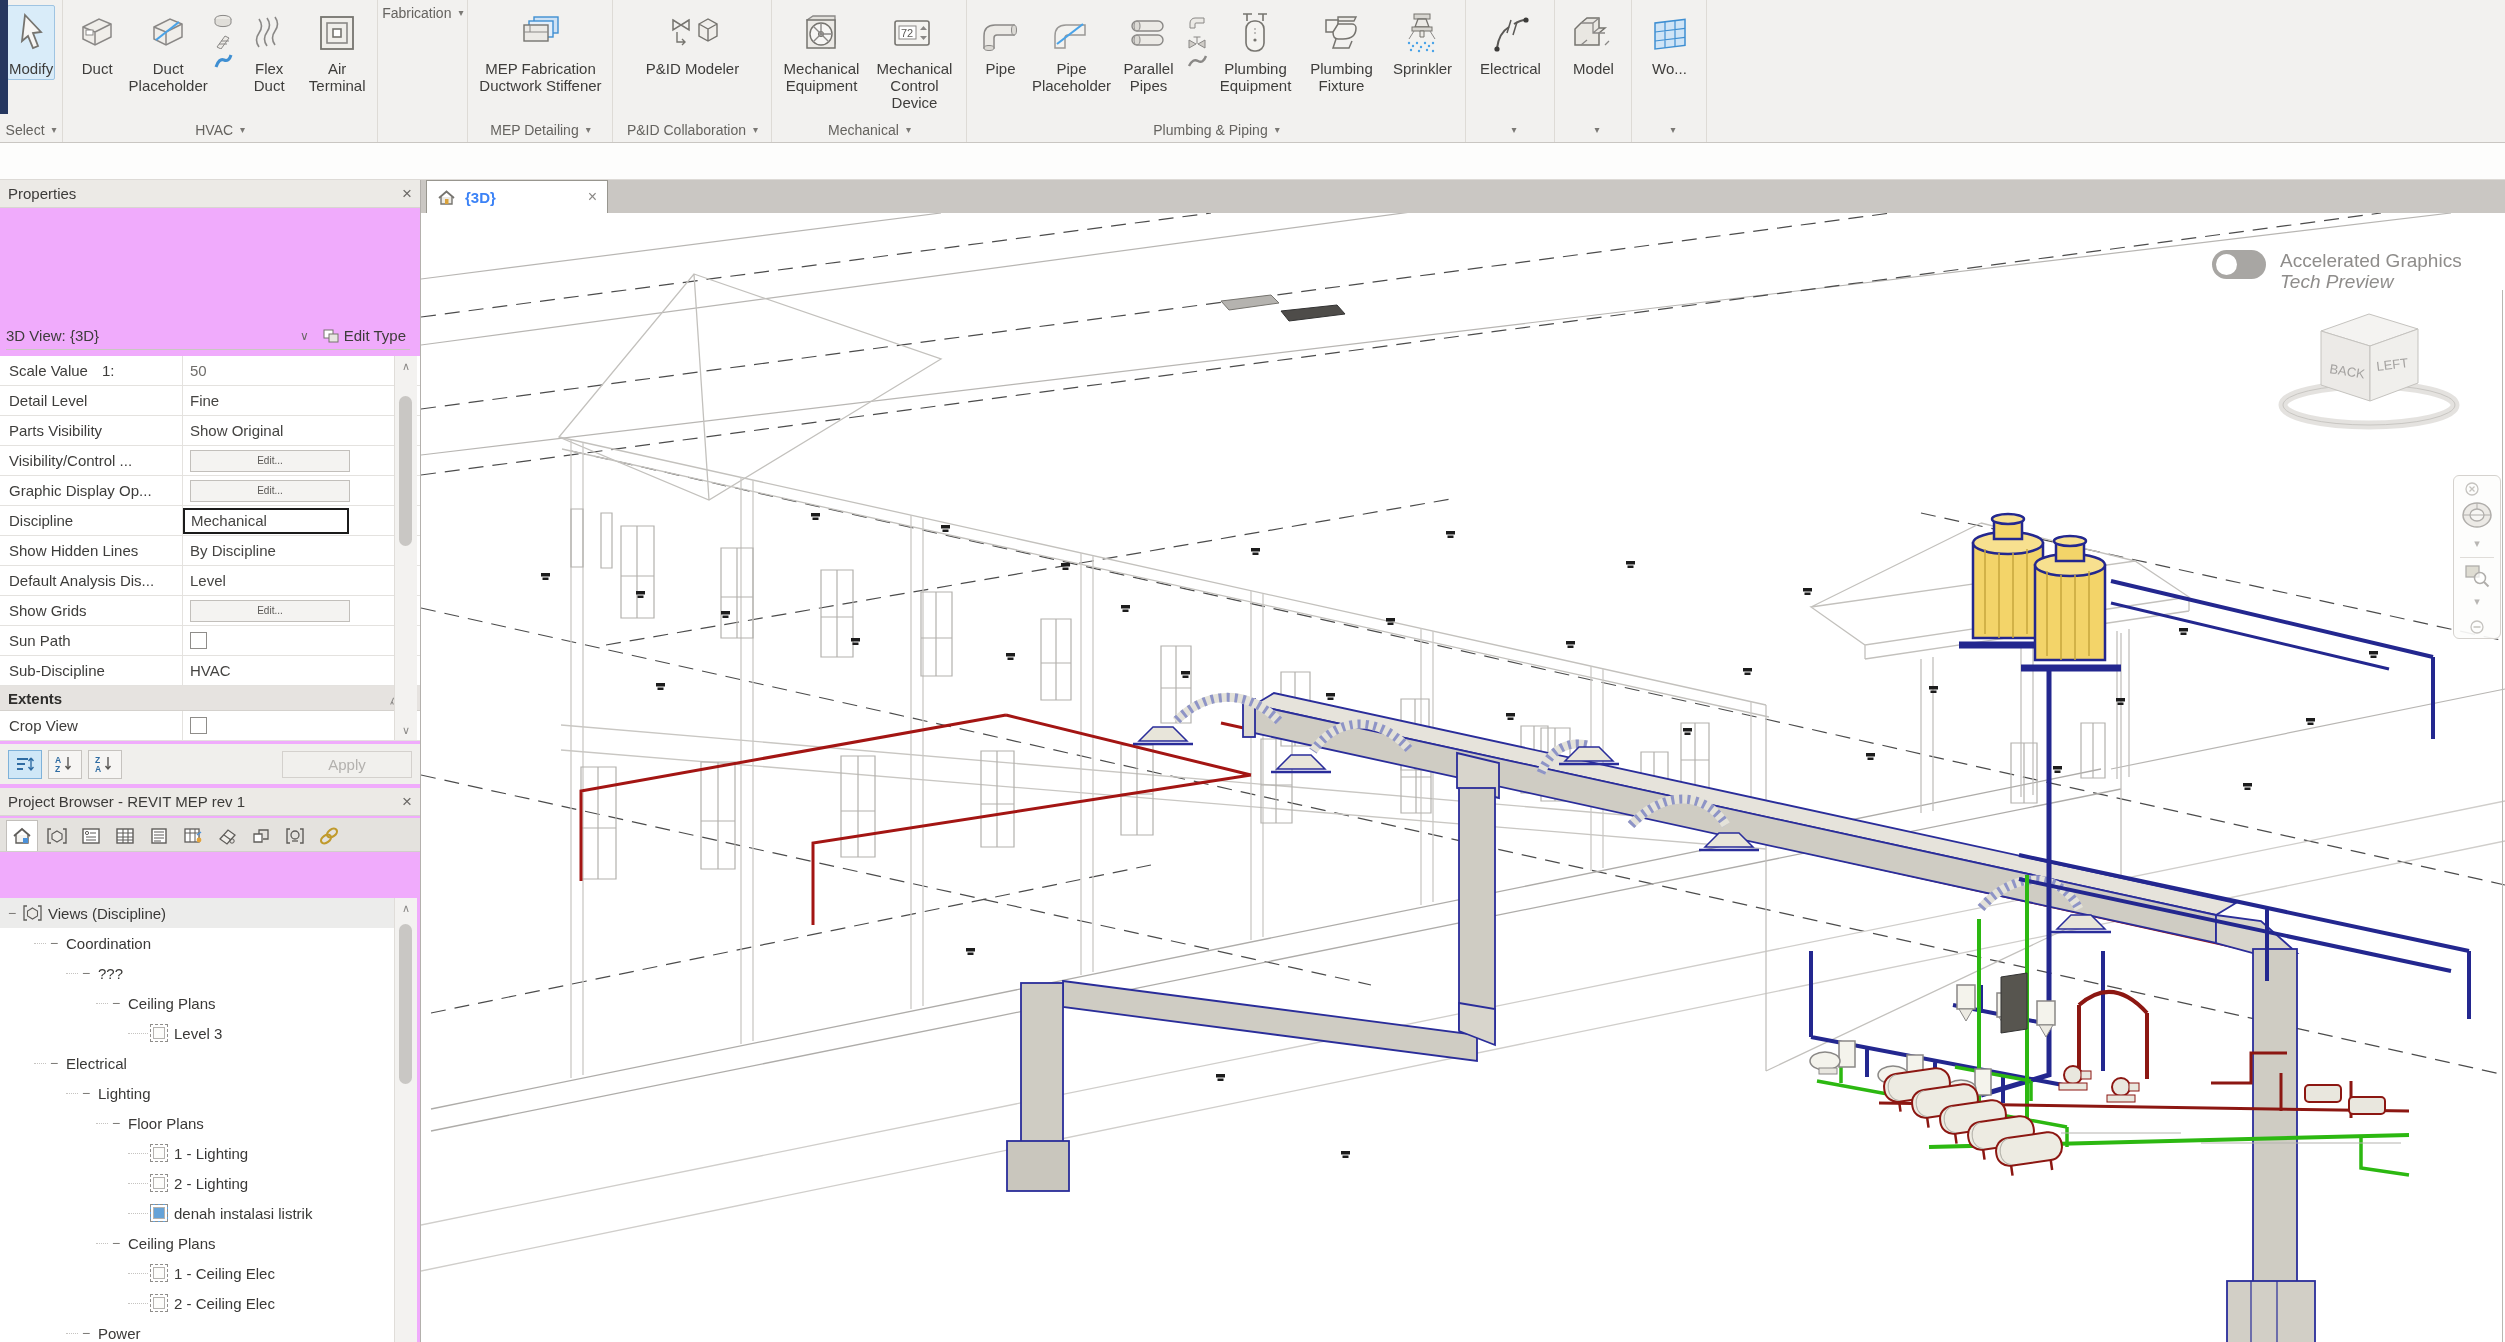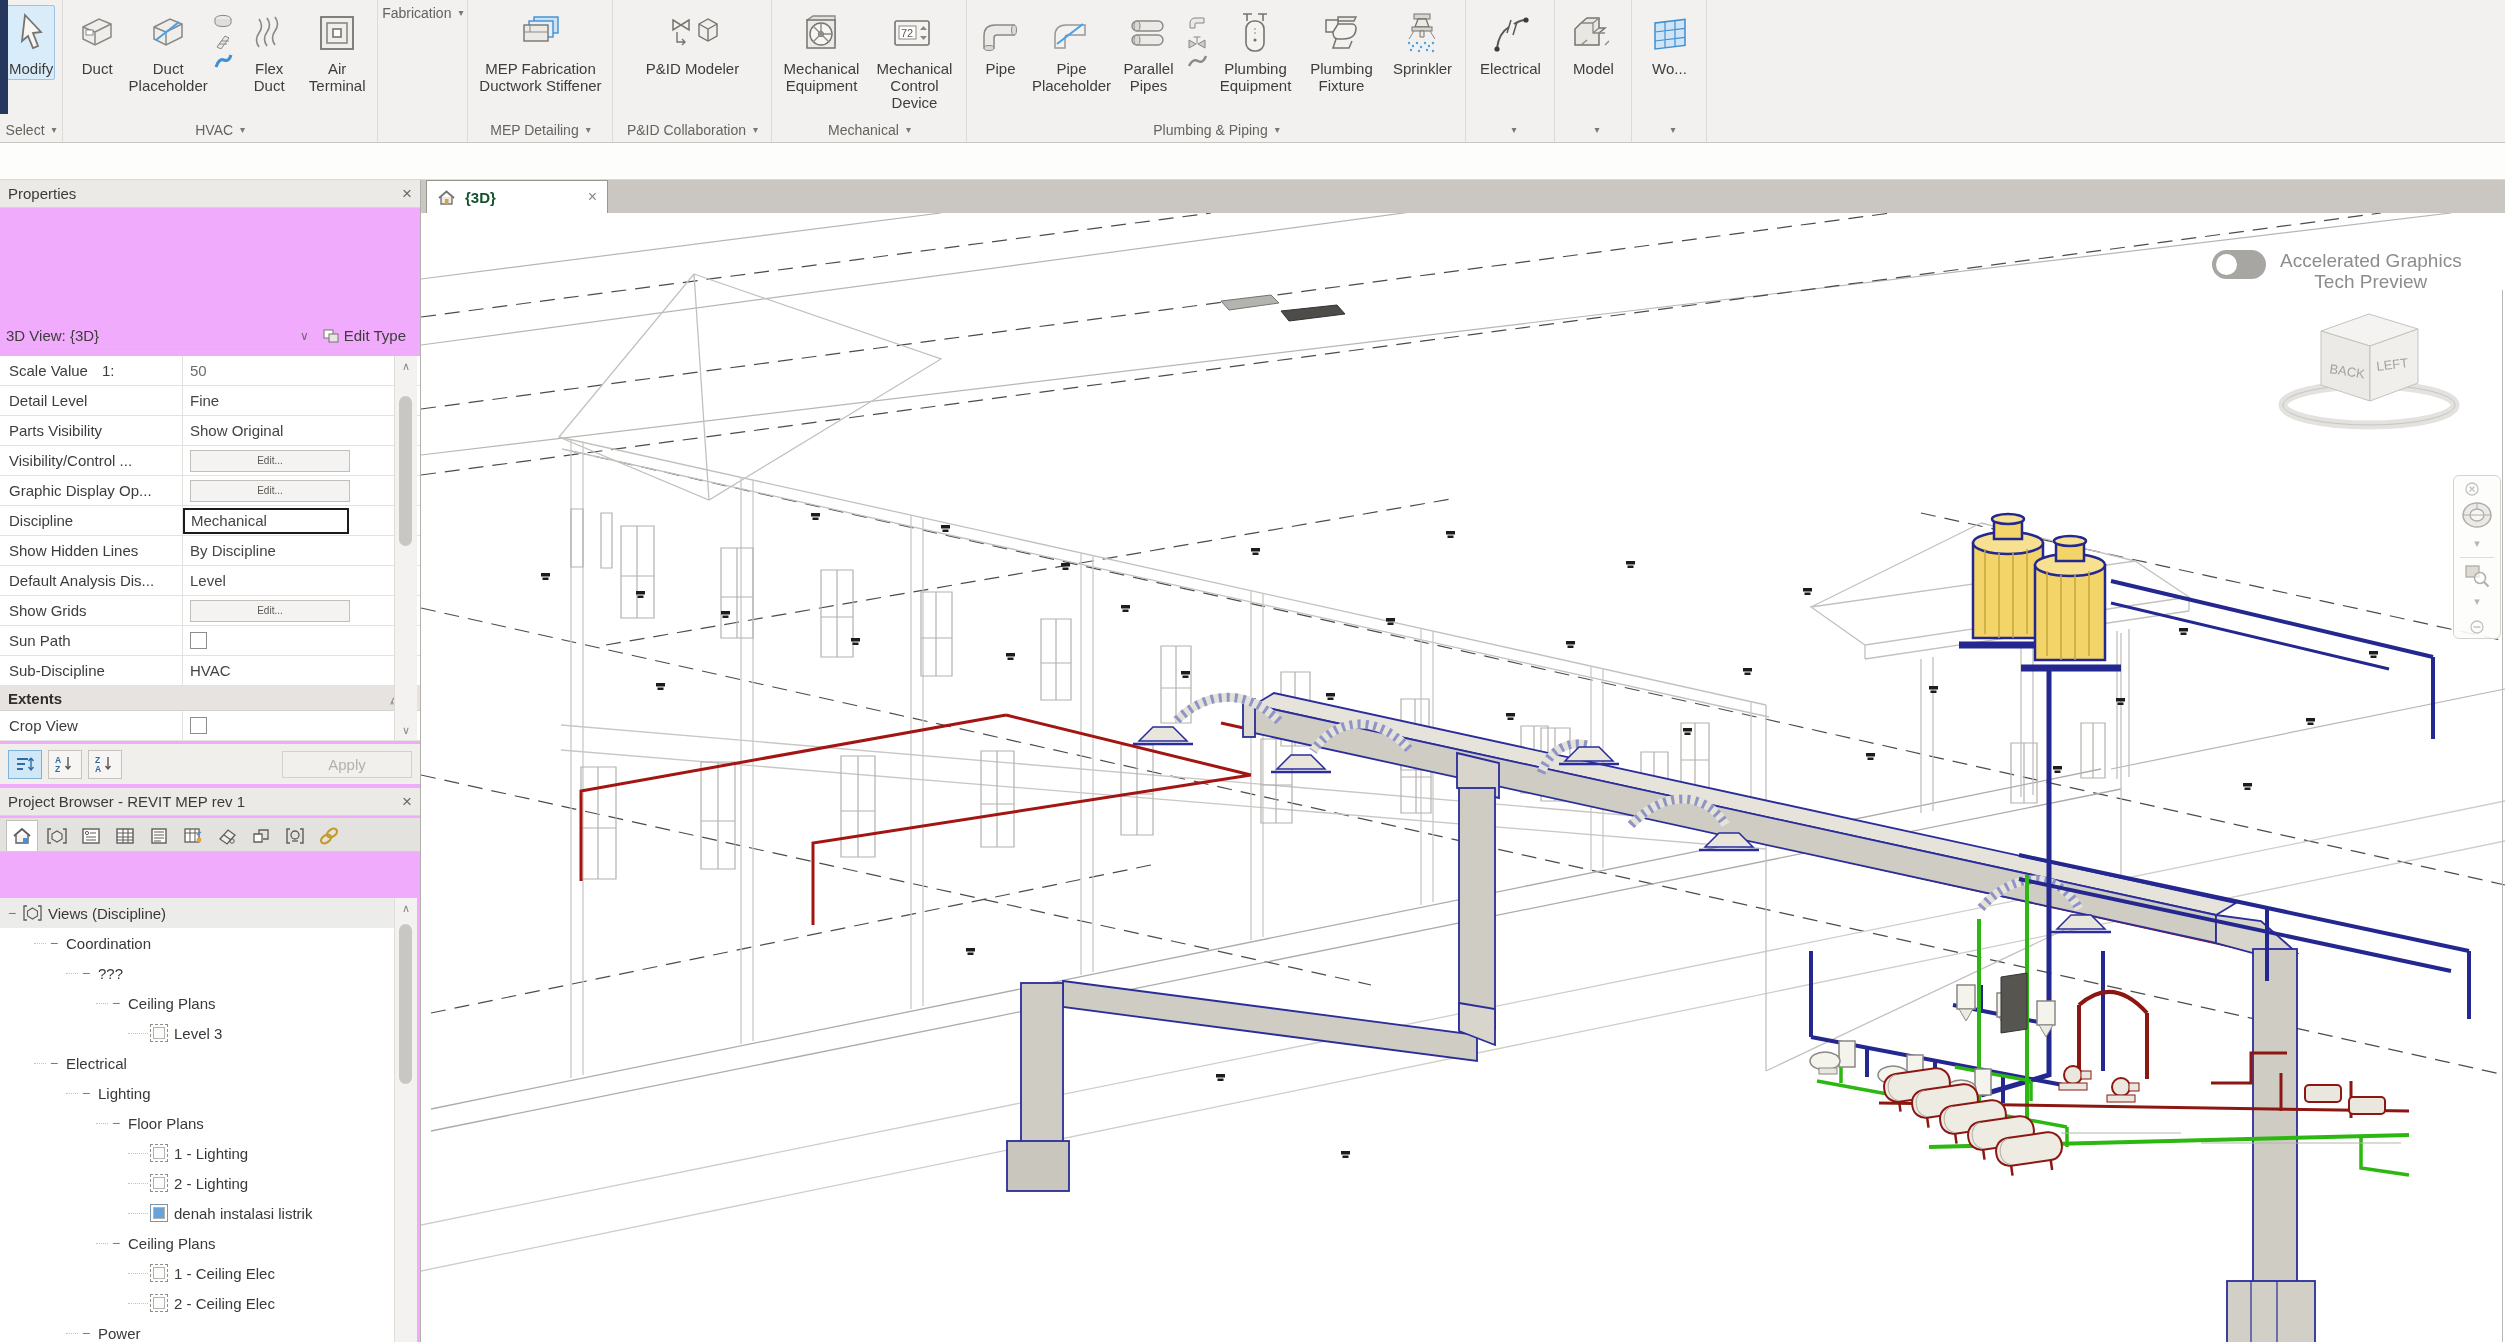--- a/index.html
+++ b/index.html
@@ -66,31 +66,31 @@
   .exp{width:12px;color:#7a7875;font-size:14px;text-align:center;flex:none;}
   .stub{width:12px;border-top:1px dotted #c6c4c1;flex:none;margin-right:2px;}
   .tlab{margin-left:6px;}
   .vic{flex:none;width:16px;height:16px;border:1.6px dashed #8f8d8a;background:#fdfdfb;box-shadow:inset 0 0 0 2px #fff,inset 0 0 0 3px #b5b3b0;}
   .vic.act{background:#66a3d8;}
   .lvl0{padding-left:6px;} .lvl1{padding-left:34px;} .lvl2{padding-left:66px;} .lvl3{padding-left:96px;} .lvl4{padding-left:128px;}
 
   
   #tabstrip{position:absolute;left:421px;top:180px;width:2084px;height:33px;background:#cac7c3;border-bottom:1px solid #98968f;}
   #tab3d{position:absolute;left:5px;top:0;width:182px;height:33px;background:#fff;border:1px solid #98968f;border-bottom:none;box-sizing:border-box;display:flex;align-items:center;padding:0 10px;gap:9px;}
-  #tab3d .tl{font-size:15px;font-weight:bold;color:#14532d;}
+  #tab3d .tl{font-size:15px;font-weight:bold;color:#3b82f6;}
   #tab3d .tx{margin-left:auto;color:#8a8886;font-size:16px;}
   #canvas{position:absolute;left:421px;top:213px;width:2084px;height:1129px;background:#fff;}
   #rightedge{position:absolute;right:2px;top:290px;width:1px;height:1052px;background:#b8b6b2;}
 
   
   #accel{position:absolute;left:2212px;top:250px;display:flex;gap:14px;}
   #accel .tgl{width:54px;height:29px;border-radius:15px;background:#a8a6a3;position:relative;flex:none;}
   #accel .tgl .knob{position:absolute;left:4px;top:4px;width:21px;height:21px;border-radius:50%;background:#fff;}
   #accel .lbls{line-height:21px;font-size:19px;color:#8f8d8b;}
-  #accel .sub{text-align:center;}
+  #accel .sub{font-style:italic;}
   #navbar{position:absolute;left:2453px;top:475px;width:48px;height:164px;background:rgba(253,253,252,.92);border:1px solid #d5d2ce;border-radius:6px;display:flex;flex-direction:column;align-items:center;padding-top:2px;box-sizing:border-box;}
   #navbar .ni{height:22px;display:flex;align-items:center;justify-content:center;width:100%;}
   #navbar .div{width:34px;border-top:1px solid #e0ddd9;margin:3px 0;}
   #navbar .cx{align-self:flex-end;margin-right:5px;}
   .gicon{color:#b8b6b3;font-size:11px;}
 </style>
 </head>
 <body>
 
 <div id="stage">

